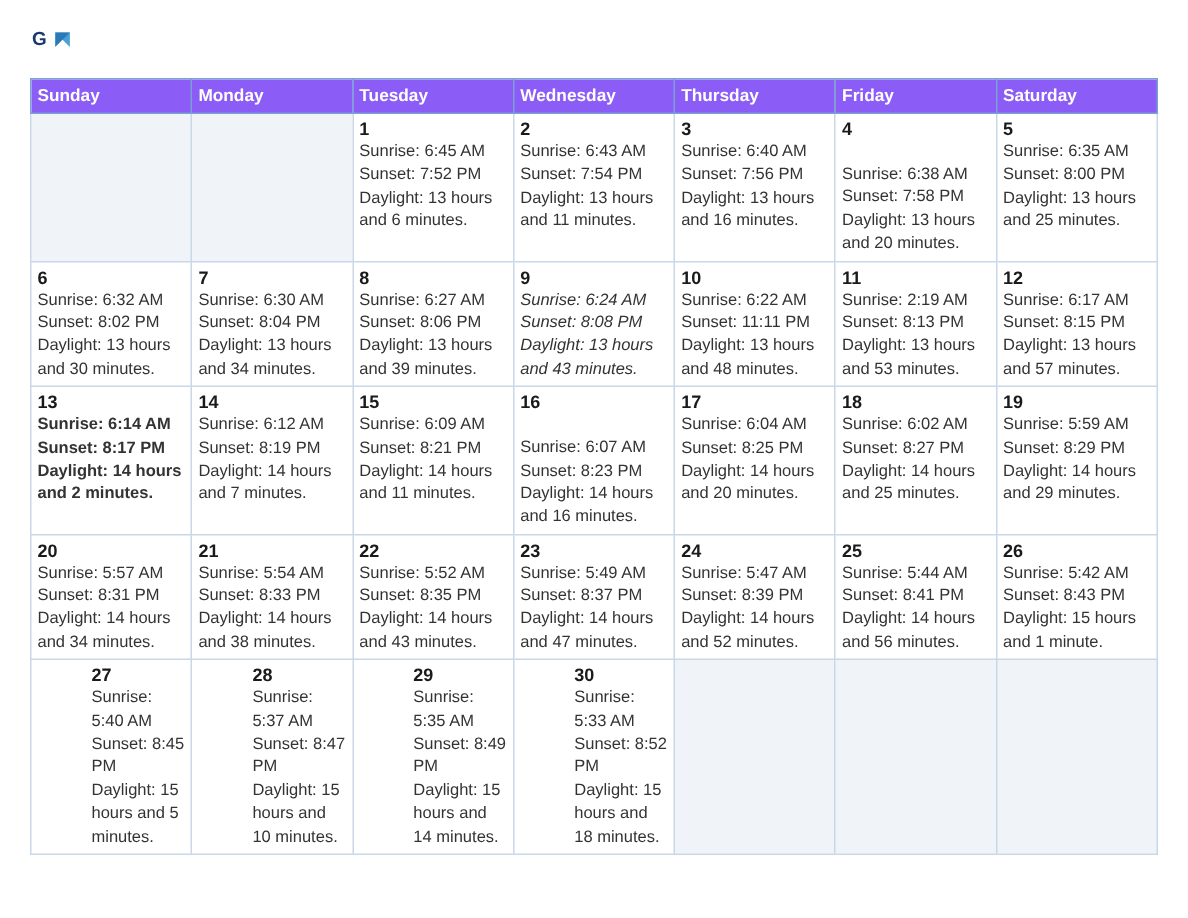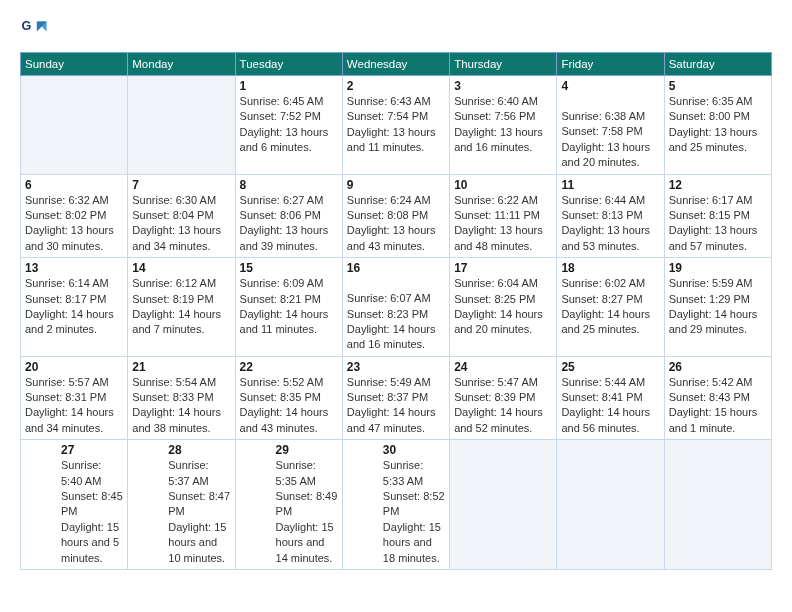--- a/index.html
+++ b/index.html
@@ -50,24 +50,24 @@
       font-size: 13px;
       color: #333;
       font-weight: normal;
     }
     .calendar {
       width: 100%;
       border-collapse: collapse;
       table-layout: fixed;
     }
     .calendar th {
-      background: #0f766e;
+      background: #8b5cf6;
       color: #fff;
       font-size: 11.5px;
-      font-weight: normal;
+      font-weight: bold;
       padding: 5px 4px;
       text-align: left;
       border: 1px solid #7aa0d4;
     }
     .calendar td {
       border: 1px solid #c8d8e8;
       vertical-align: top;
       padding: 3px 4px 3px 4px;
       font-size: 9.5px;
       color: #333;
@@ -177,47 +177,47 @@
 Daylight: 13 hours and 34 minutes.</div>
           </td>
           <td>
             <span class="day-number">8</span>
             <div class="day-info" style="white-space: pre-line;">Sunrise: 6:27 AM
 Sunset: 8:06 PM
 Daylight: 13 hours and 39 minutes.</div>
           </td>
           <td>
             <span class="day-number">9</span>
-            <div class="day-info" style="white-space: pre-line;">Sunrise: 6:24 AM
+            <div class="day-info" style="white-space: pre-line; font-style: italic;">Sunrise: 6:24 AM
 Sunset: 8:08 PM
 Daylight: 13 hours and 43 minutes.</div>
           </td>
           <td>
             <span class="day-number">10</span>
             <div class="day-info" style="white-space: pre-line;">Sunrise: 6:22 AM
 Sunset: 11:11 PM
 Daylight: 13 hours and 48 minutes.</div>
           </td>
           <td>
             <span class="day-number">11</span>
-            <div class="day-info" style="white-space: pre-line;">Sunrise: 6:44 AM
+            <div class="day-info" style="white-space: pre-line;">Sunrise: 2:19 AM
 Sunset: 8:13 PM
 Daylight: 13 hours and 53 minutes.</div>
           </td>
           <td>
             <span class="day-number">12</span>
             <div class="day-info" style="white-space: pre-line;">Sunrise: 6:17 AM
 Sunset: 8:15 PM
 Daylight: 13 hours and 57 minutes.</div>
           </td>
         </tr>
         <tr>
           <td>
             <span class="day-number">13</span>
-            <div class="day-info" style="white-space: pre-line;">Sunrise: 6:14 AM
+            <div class="day-info" style="white-space: pre-line; font-weight: bold;">Sunrise: 6:14 AM
 Sunset: 8:17 PM
 Daylight: 14 hours and 2 minutes.</div>
           </td>
           <td>
             <span class="day-number">14</span>
             <div class="day-info" style="white-space: pre-line;">Sunrise: 6:12 AM
 Sunset: 8:19 PM
 Daylight: 14 hours and 7 minutes.</div>
           </td>
           <td>
@@ -240,21 +240,21 @@
           </td>
           <td>
             <span class="day-number">18</span>
             <div class="day-info" style="white-space: pre-line;">Sunrise: 6:02 AM
 Sunset: 8:27 PM
 Daylight: 14 hours and 25 minutes.</div>
           </td>
           <td>
             <span class="day-number">19</span>
             <div class="day-info" style="white-space: pre-line;">Sunrise: 5:59 AM
-Sunset: 1:29 PM
+Sunset: 8:29 PM
 Daylight: 14 hours and 29 minutes.</div>
           </td>
         </tr>
         <tr>
           <td>
             <span class="day-number">20</span>
             <div class="day-info" style="white-space: pre-line;">Sunrise: 5:57 AM
 Sunset: 8:31 PM
 Daylight: 14 hours and 34 minutes.</div>
           </td>

